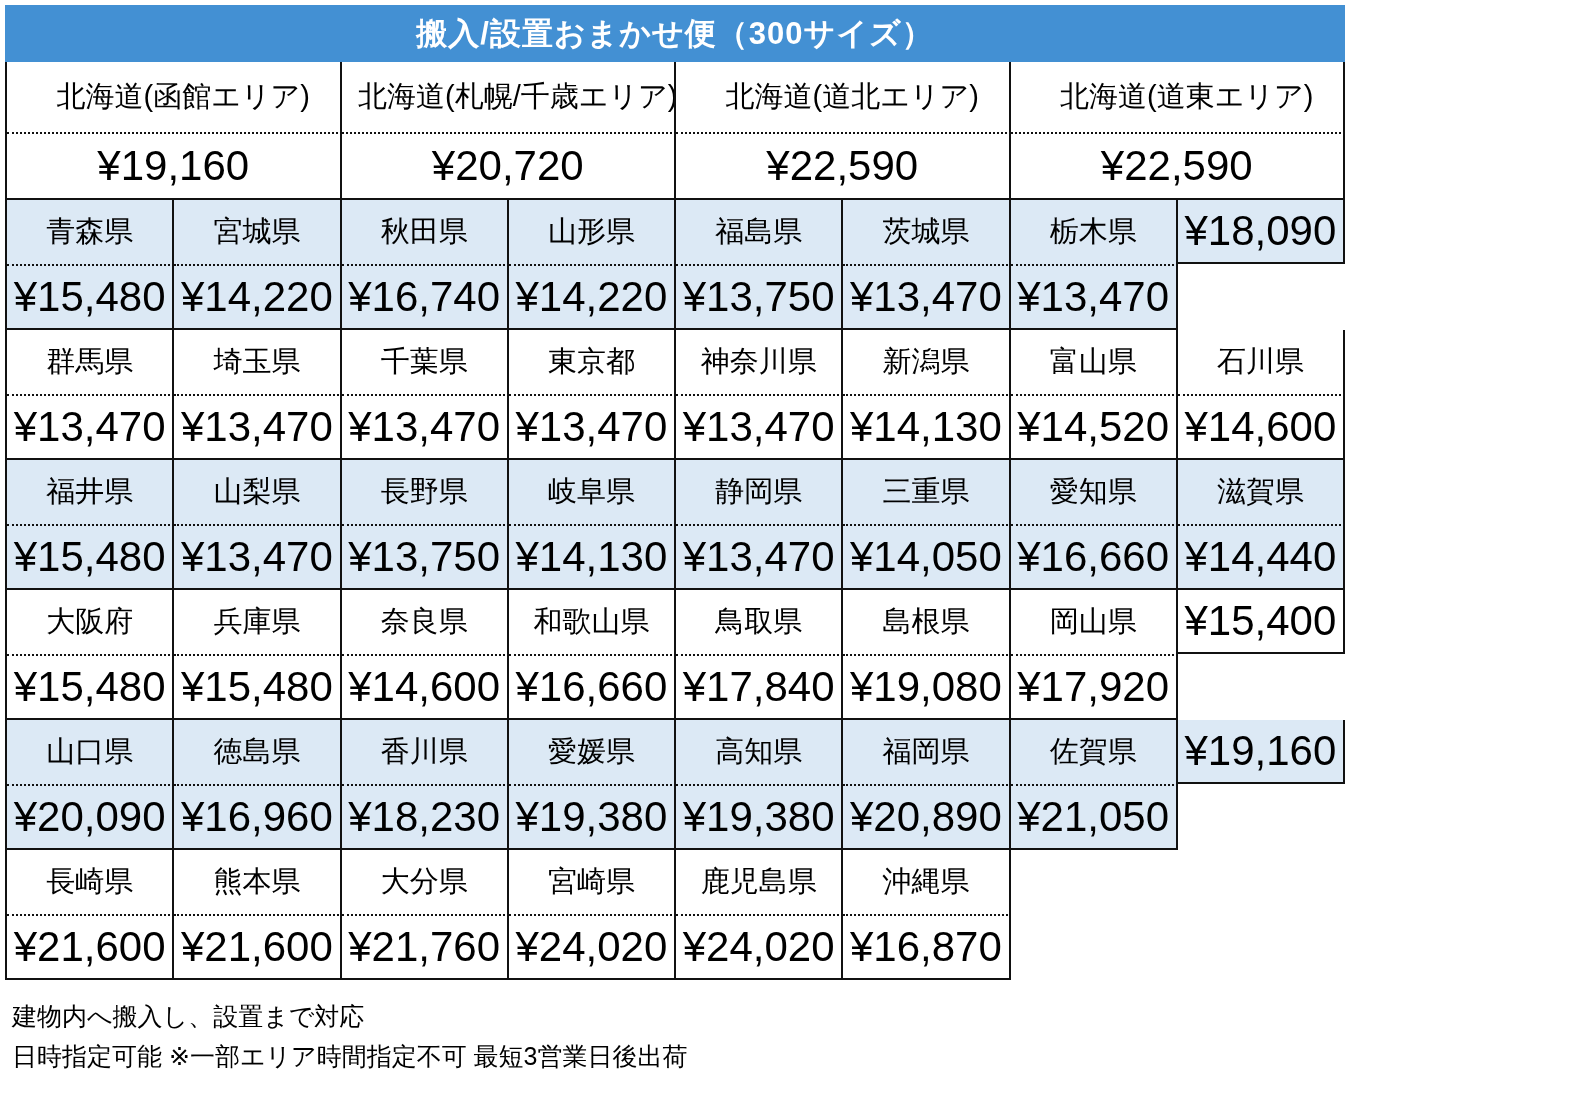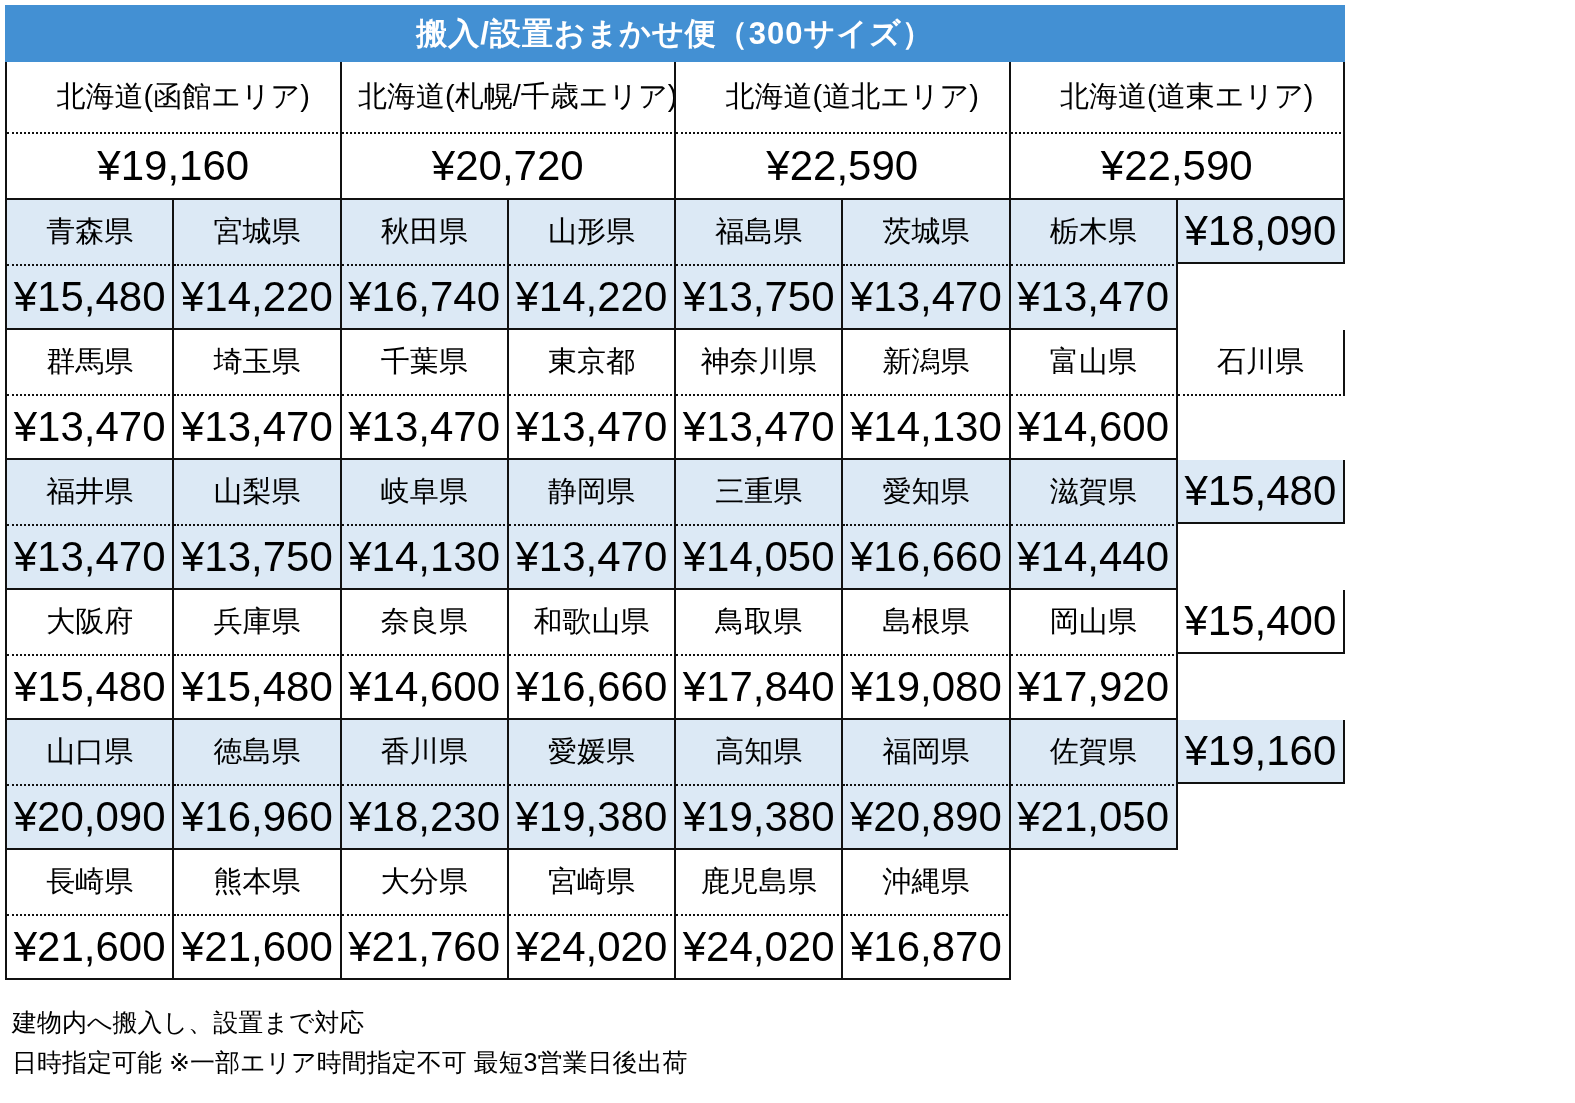--- a/index.html
+++ b/index.html
@@ -42,21 +42,21 @@
   }
   .price-cell{
     height:64px;font-size:42px;
     border-bottom:2px solid var(--border-color);
   }
   .hokkaido-grid .name-cell{height:72px;padding-left:20px;}
   .hokkaido-grid .price-cell{height:66px;}
   .shaded .cell{background:var(--shaded-bg);}
   .spacer{background:transparent;border:none;}
   .notes{
-    padding:22px 0 0 12px;font-size:25px;line-height:1.6;
+    padding:16px 0 0 12px;font-size:25px;line-height:1.6;
   }
   .note-line{white-space:nowrap;}
 </style>
 </head>
 <body>
 
 <div class="page">
   <div class="table-wrap">
     <div class="title-bar">搬入/設置おまかせ便（300サイズ）</div>
     <div class="hokkaido-grid">
@@ -95,25 +95,27 @@
           <div class="cell name-cell">神奈川県</div>
           <div class="cell name-cell">新潟県</div>
           <div class="cell name-cell">富山県</div>
           <div class="cell name-cell">石川県</div>
           <div class="cell price-cell">¥13,470</div>
           <div class="cell price-cell">¥13,470</div>
           <div class="cell price-cell">¥13,470</div>
           <div class="cell price-cell">¥13,470</div>
           <div class="cell price-cell">¥13,470</div>
           <div class="cell price-cell">¥14,130</div>
+          <div class="cell price-cell">¥14,520</div>
           <div class="cell price-cell">¥14,600</div>
         </div>
         <div class="section-grid shaded">
           <div class="cell name-cell">福井県</div>
           <div class="cell name-cell">山梨県</div>
+          <div class="cell name-cell">長野県</div>
           <div class="cell name-cell">岐阜県</div>
           <div class="cell name-cell">静岡県</div>
           <div class="cell name-cell">三重県</div>
           <div class="cell name-cell">愛知県</div>
           <div class="cell name-cell">滋賀県</div>
           <div class="cell price-cell">¥15,480</div>
           <div class="cell price-cell">¥13,470</div>
           <div class="cell price-cell">¥13,750</div>
           <div class="cell price-cell">¥14,130</div>
           <div class="cell price-cell">¥13,470</div>

